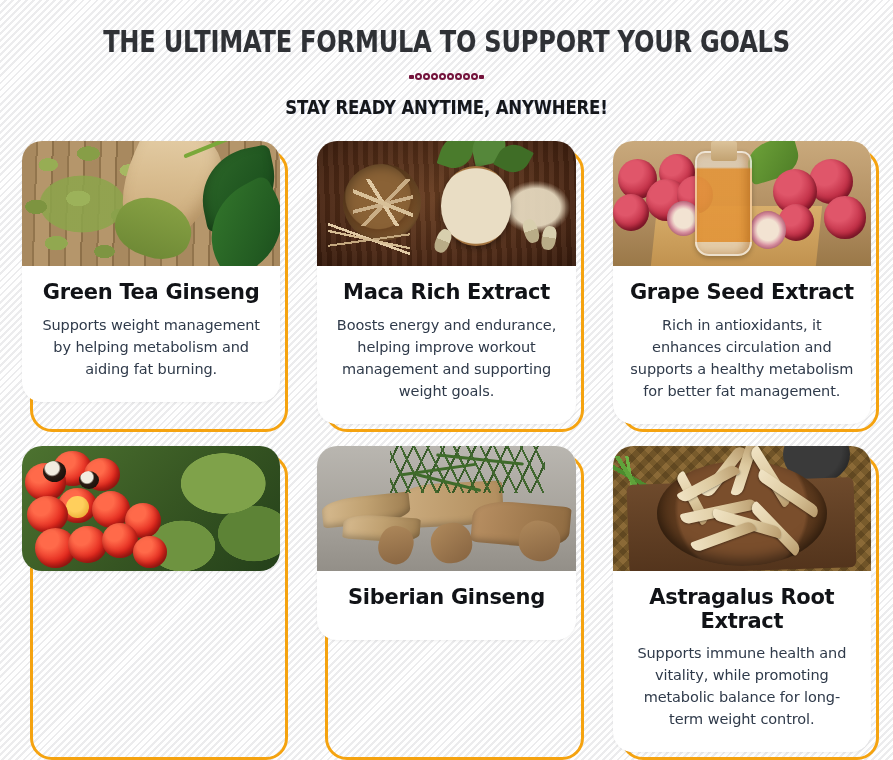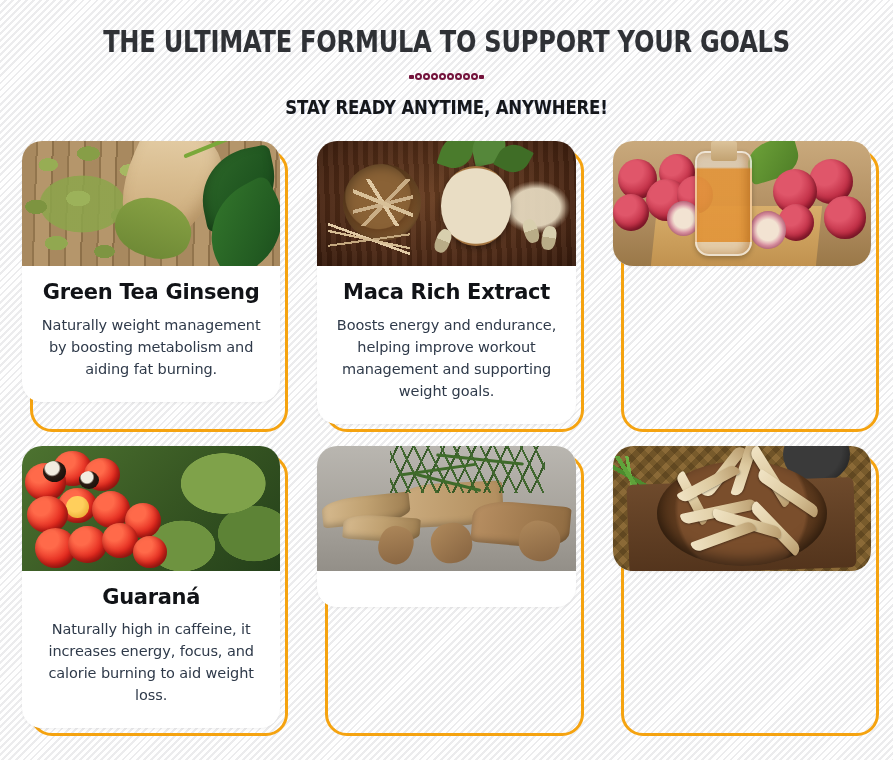--- a/index.html
+++ b/index.html
@@ -471,21 +471,21 @@
         <div class="img-base img-greentea"></div>
         <div class="gt-leafmass"></div>
         <div class="gt-scoop"></div>
         <div class="gt-scoop-bowl"></div>
         <div class="gt-stem"></div>
         <div class="gt-bigleaf-a"></div>
         <div class="gt-bigleaf-b"></div>
       </div>
       <div class="card-body">
         <div class="card-title">Green Tea Ginseng</div>
-        <div class="card-desc">Naturally weight management by boosting metabolism and aiding fat burning.</div>
+        <div class="card-desc">Supports weight management by helping metabolism and aiding fat burning.</div>
       </div>
     </div>
   </div>
 
   <div class="card-wrap">
     <div class="card">
       <div class="card-media">
         <div class="img-base img-maca"></div>
         <div class="mc-grain"></div>
         <div class="mc-leaf1"></div>
@@ -520,20 +520,24 @@
         <div class="gs-grape gs-g3"></div>
         <div class="gs-grape gs-g7"></div>
         <div class="gs-grape gs-g6"></div>
         <div class="gs-grape gs-g8"></div>
         <div class="gs-grape gs-g9"></div>
         <div class="gs-half-a"></div>
         <div class="gs-half-b"></div>
         <div class="gs-bottle"></div>
         <div class="gs-cork"></div>
       </div>
+      <div class="card-body">
+        <div class="card-title">Grape Seed Extract</div>
+        <div class="card-desc">Rich in antioxidants, it enhances circulation and supports a healthy metabolism for better fat management.</div>
+      </div>
     </div>
   </div>
 
   <div class="card-wrap row-2">
     <div class="card">
       <div class="card-media">
         <div class="img-base img-guarana"></div>
         <div class="gu-berry gu-b2"></div>
         <div class="gu-berry gu-b3"></div>
         <div class="gu-berry gu-b1"></div>
@@ -542,44 +546,41 @@
         <div class="gu-berry gu-b5"></div>
         <div class="gu-yellow"></div>
         <div class="gu-berry gu-b4"></div>
         <div class="gu-berry gu-b6"></div>
         <div class="gu-berry gu-b10"></div>
         <div class="gu-berry gu-b7"></div>
         <div class="gu-berry gu-b8"></div>
         <div class="gu-berry gu-b9"></div>
         <div class="gu-berry gu-b11"></div>
       </div>
-      <div class="card-body">
-        <div class="card-title">Guaraná</div>
-        <div class="card-desc">Naturally high in caffeine, it increases energy, focus, and calorie burning to aid weight loss.</div>
-      </div>
     </div>
   </div>
 
   <div class="card-wrap row-2">
     <div class="card">
       <div class="card-media">
         <div class="img-base img-ginseng"></div>
         <div class="sg-root-c"></div>
         <div class="sg-root-d"></div>
         <div class="sg-root-a"></div>
         <div class="sg-root-b"></div>
         <div class="sg-knob1"></div>
         <div class="sg-knob2"></div>
         <div class="sg-knob3"></div>
         <div class="sg-needles"></div>
         <div class="sg-sprig sg-s1"></div>
         <div class="sg-sprig sg-s2"></div>
         <div class="sg-sprig sg-s3"></div>
       </div>
       <div class="card-body">
+        <div class="card-title">Siberian Ginseng</div>
       </div>
     </div>
   </div>
 
   <div class="card-wrap row-2">
     <div class="card">
       <div class="card-media">
         <div class="img-base img-astragalus"></div>
         <div class="as-palm"></div>
         <div class="as-pot"></div>
@@ -589,16 +590,20 @@
         <div class="as-slice as-s2"></div>
         <div class="as-slice as-s3"></div>
         <div class="as-slice as-s1"></div>
         <div class="as-slice as-s4"></div>
         <div class="as-slice as-s5"></div>
         <div class="as-slice as-s6"></div>
         <div class="as-slice as-s9"></div>
         <div class="as-slice as-s7"></div>
         <div class="as-slice as-s8"></div>
       </div>
+      <div class="card-body">
+        <div class="card-title">Astragalus Root Extract</div>
+        <div class="card-desc">Supports immune health and vitality, while promoting metabolic balance for long-term weight control.</div>
+      </div>
     </div>
   </div>
 
 </div>
 
 </body></html>

